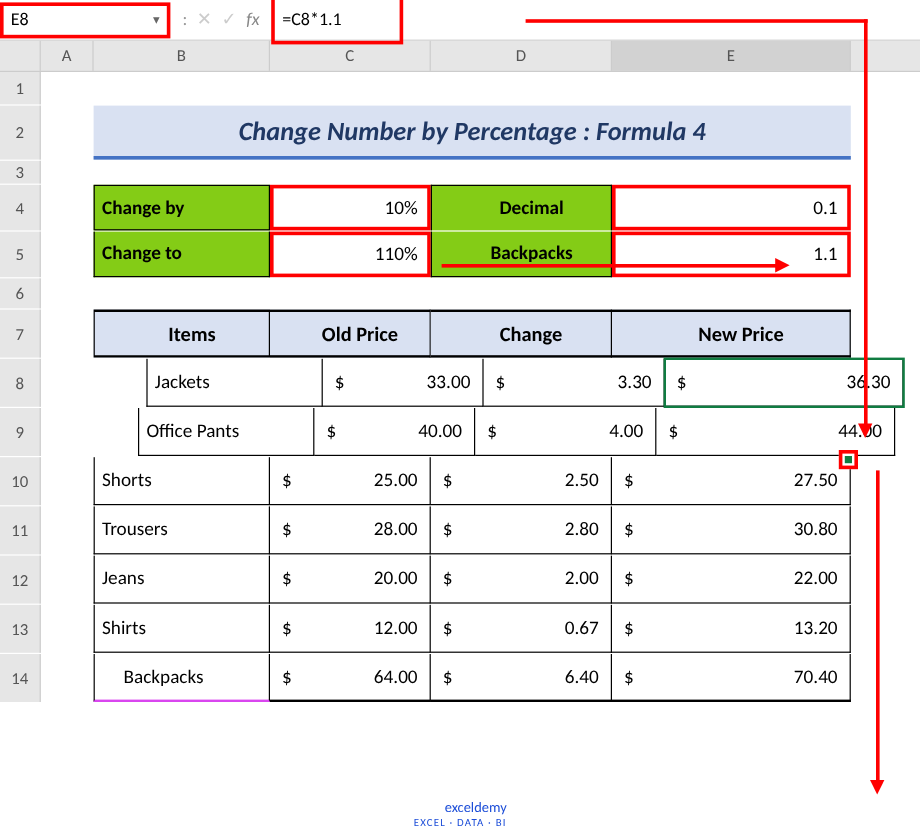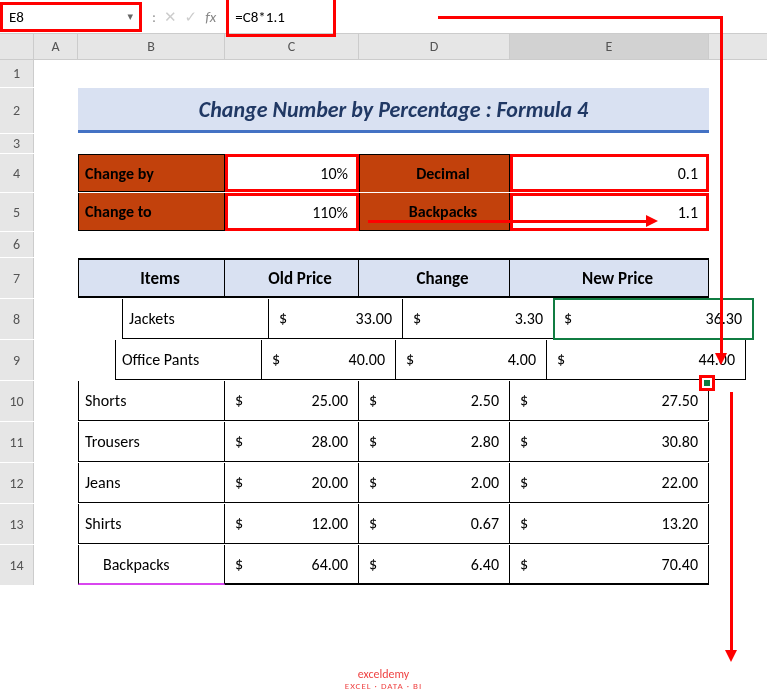--- a/index.html
+++ b/index.html
@@ -101,21 +101,21 @@
     font-weight: bold;
     font-size: 22px;
     justify-content: center;
     border-bottom: 3px solid #4472c4;
     font-style: italic;
   }
   .tbl-r { border-right: 1px solid #000; padding-left: 17px; }
   .tbl-b { border-bottom: 1px solid #000; }
   .tbl-t { border-top: 1px solid #000; }
   .tbl-l { border-left: 1px solid #000; }
-  .hdr-bg { background: #c2410c; font-weight: bold; }
+  .hdr-bg { background: #84cc16; font-weight: bold; }
   .pad { padding: 0 6px; }
   .num { justify-content: flex-end; padding-right: 8px; }
   .currency { justify-content: space-between; padding: 0 10px; }
   .center { justify-content: center; }
   .th { background: #d9e1f2; font-weight: bold; font-size: 17px; justify-content: center; border-top: 2px solid #000; border-bottom: 2px solid #000; }
   .red-box { border: 3px solid #ff0000 !important; }
   .selected-cell {
     outline: 2px solid #107c41;
     outline-offset: -1px;
   }
@@ -136,22 +136,22 @@
   .arrow-line { position: absolute; background: #ff0000; }
   .arrow-head {
     position: absolute; width: 0; height: 0;
   }
   .watermark {
     position: absolute;
     bottom: 8px;
     left: 50%;
     transform: translateX(-50%);
     font-size: 12px;
-    color: #ef4444;
-    text-align: center;
+    color: #1d4ed8;
+    text-align: right;
     line-height: 1.1;
   }
 </style>
 </head>
 <body>
 
 <div class="formula-bar">
   <div class="name-box">
     <span>E8</span>
     <span style="font-size:11px;color:#666;">▾</span>

